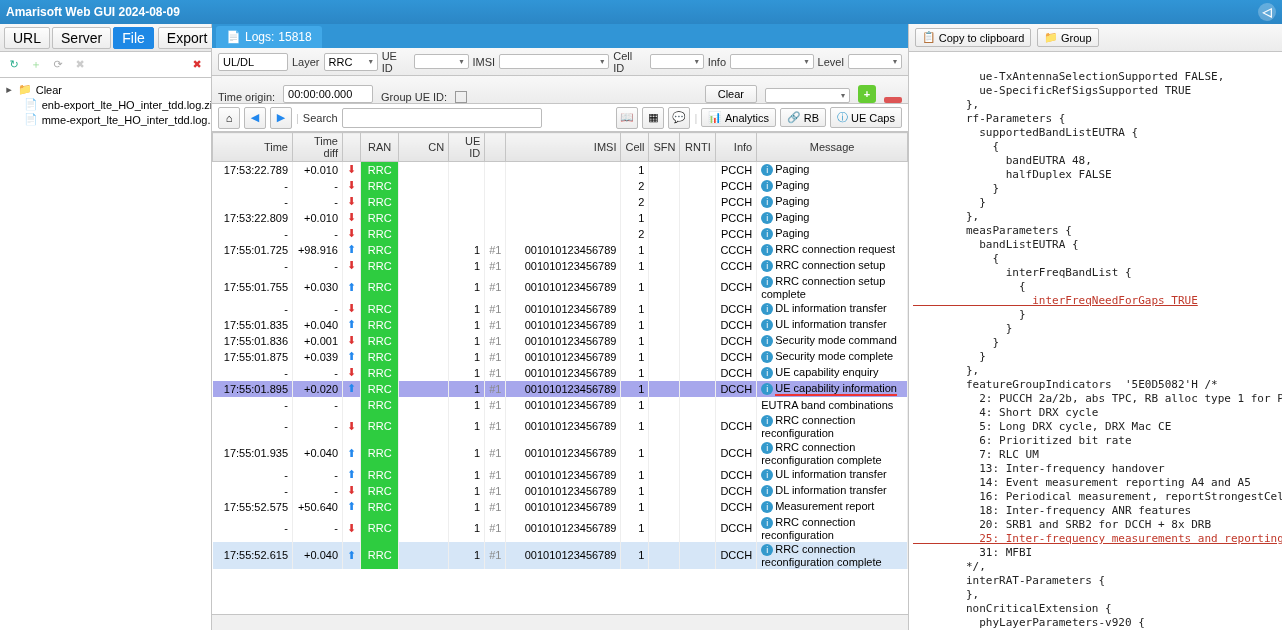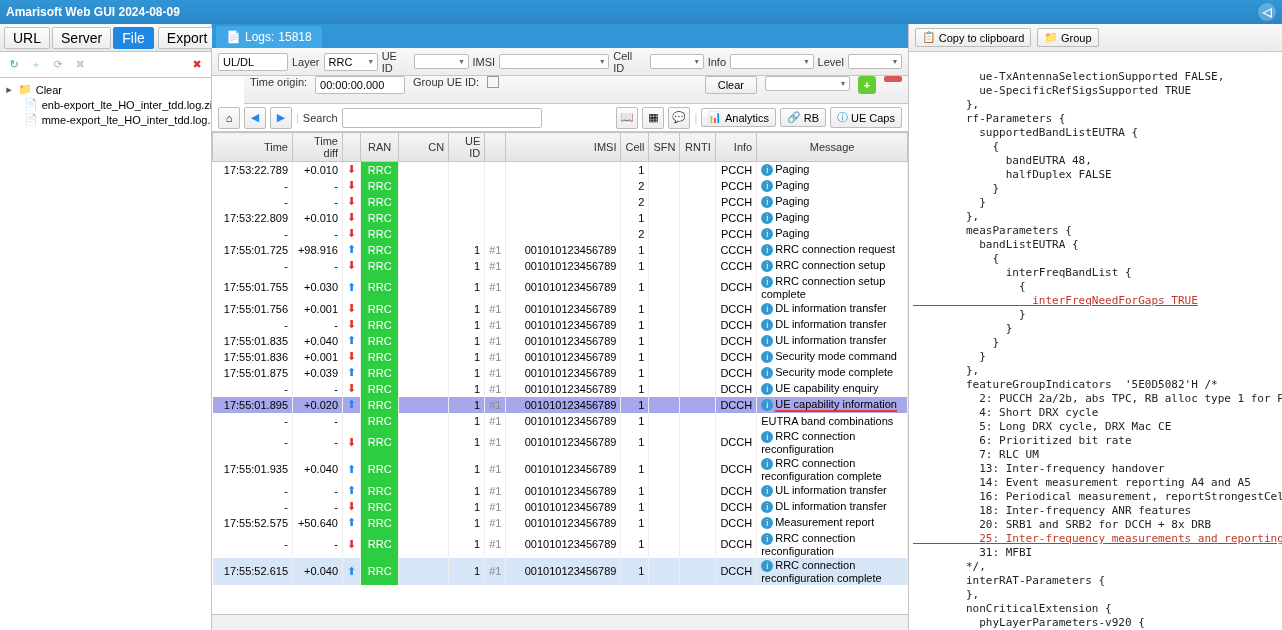--- a/index.html
+++ b/index.html
@@ -26,21 +26,21 @@
 
 
 .center { flex:1; display:flex; flex-direction:column; min-width:0;}
 .tab-bar { height:24px; background:#3195d6; display:flex; align-items:flex-end; padding-left:4px;}
 .tab-active { background:#41a8e8; color:#fff; padding:4px 10px; border-radius:3px 3px 0 0; font-size:12px; display:flex; align-items:center; gap:4px;}
 .filter-row { height:28px; background:linear-gradient(#f8f8f8,#ececec); border-bottom:1px solid #c5c5c5; display:flex; align-items:center; gap:4px; padding:0 6px;}
 .combo { border:1px solid #bbb; background:#fff; padding:2px 4px; font-size:11px; display:flex; align-items:center; gap:2px; border-radius:2px;}
 .combo .arrow { font-size:8px; color:#666;}
 .combo.w60{width:70px;gap:36px;} .combo.w50{width:55px;} .combo.w100{width:112px;} .combo.w85{width:85px;}
 .lbl { font-size:11px; color:#333;}
-.time-row { height:28px; background:linear-gradient(#f8f8f8,#ececec); border-bottom:1px solid #c5c5c5; display:flex; align-items:flex-start; gap:8px; padding:0 6px;margin-left:32px;}
+.time-row { height:28px; background:linear-gradient(#f8f8f8,#ececec); border-bottom:1px solid #c5c5c5; display:flex; align-items:flex-end; gap:8px; padding:0 6px;}
 .time-row .spacer{flex:1;}
 .btn-clear{padding:2px 12px;border:1px solid #bbb;border-radius:2px;background:linear-gradient(#fdfdfd,#ededed);cursor:pointer;font-size:11px;}
 .plus{width:18px;height:18px;background:#6c3;border-radius:3px;color:#fff;display:flex;align-items:center;justify-content:center;font-weight:bold;cursor:pointer;}
 .minus{width:18px;height:6px;background:#d55;border-radius:2px;cursor:pointer;}
 .chk{width:12px;height:12px;border:1px solid #999;display:inline-block;}
 
 .search-row { height:28px; border-bottom:1px solid #c5c5c5; display:flex; align-items:center; gap:4px; padding:0 6px;}
 .nav-btn { width:22px;height:22px;border:1px solid #bbb;border-radius:2px;background:linear-gradient(#fdfdfd,#ededed);display:flex;align-items:center;justify-content:center;cursor:pointer;}
 .nav-btn.blue{color:#28e;}
 .search-input{flex:0 0 200px;border:1px solid #bbb;padding:2px 4px;font-size:11px;border-radius:2px;height:20px;}
@@ -345,35 +345,20 @@
                 <td class="col-ueid">1</td>
                 <td class="col-cls" style="color:#888">#1</td>
                 <td class="col-imsi">001010123456789</td>
                 <td class="col-cell">1</td>
                 <td class="col-sfn"></td>
                 <td class="col-rnti"></td>
                 <td class="col-info">DCCH</td>
                 <td class="col-msg"><span class="info-i">i</span><span>RRC connection setup complete</span></td>
               </tr>
               <tr>
-                <td class="col-time">17:55:01.756</td>
-                <td class="col-diff">+0.001</td>
-                <td class="col-dir"><span class="dir-dn">⬇</span></td>
-                <td class="col-ran">RRC</td>
-                <td class="col-cn"></td>
-                <td class="col-ueid">1</td>
-                <td class="col-cls" style="color:#888">#1</td>
-                <td class="col-imsi">001010123456789</td>
-                <td class="col-cell">1</td>
-                <td class="col-sfn"></td>
-                <td class="col-rnti"></td>
-                <td class="col-info">DCCH</td>
-                <td class="col-msg"><span class="info-i">i</span><span>DL information transfer</span></td>
-              </tr>
-              <tr>
                 <td class="col-time">-</td>
                 <td class="col-diff">-</td>
                 <td class="col-dir"><span class="dir-dn">⬇</span></td>
                 <td class="col-ran">RRC</td>
                 <td class="col-cn"></td>
                 <td class="col-ueid">1</td>
                 <td class="col-cls" style="color:#888">#1</td>
                 <td class="col-imsi">001010123456789</td>
                 <td class="col-cell">1</td>
                 <td class="col-sfn"></td>

